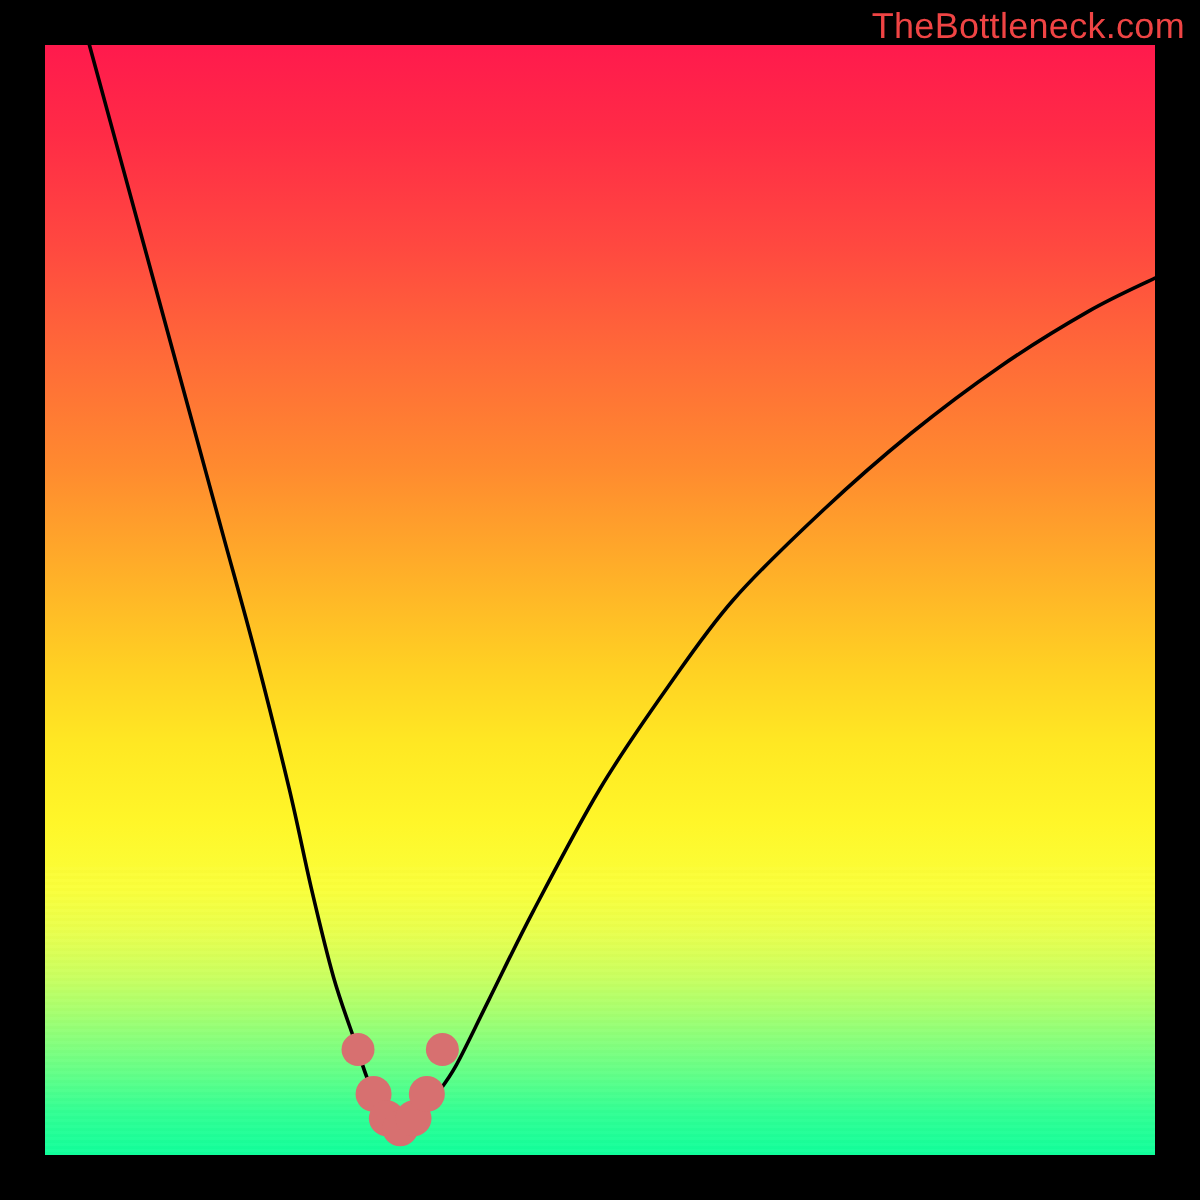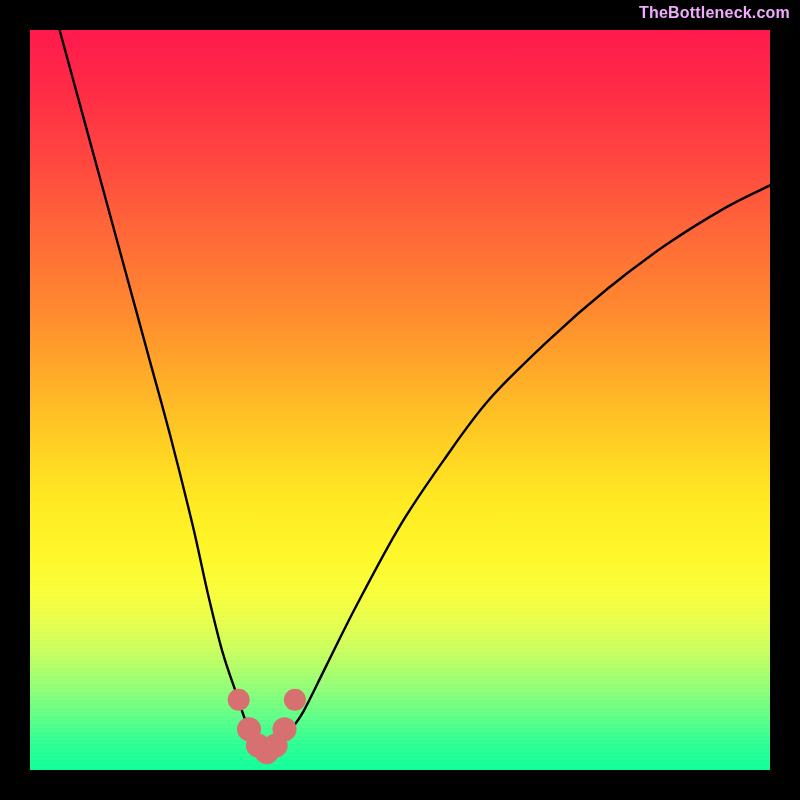--- a/index.html
+++ b/index.html
@@ -8,23 +8,23 @@
     height: 800px;
     background: #000;
     position: relative;
     font-family: Arial, Helvetica, sans-serif;
     overflow: hidden;
   }
   .watermark {
     position: absolute;
     top: 4px;
     right: 10px;
-    color: #f0abfc;
-    font-size: 16px;
-    font-weight: 700;
+    color: #ef4444;
+    font-size: 24px;
+    font-weight: 400;
     z-index: 10;
     letter-spacing: 0.2px;
   }
   .plot-area {
     position: absolute;
     top: 30px;
     left: 30px;
     width: 740px;
     height: 740px;
     overflow: hidden;

